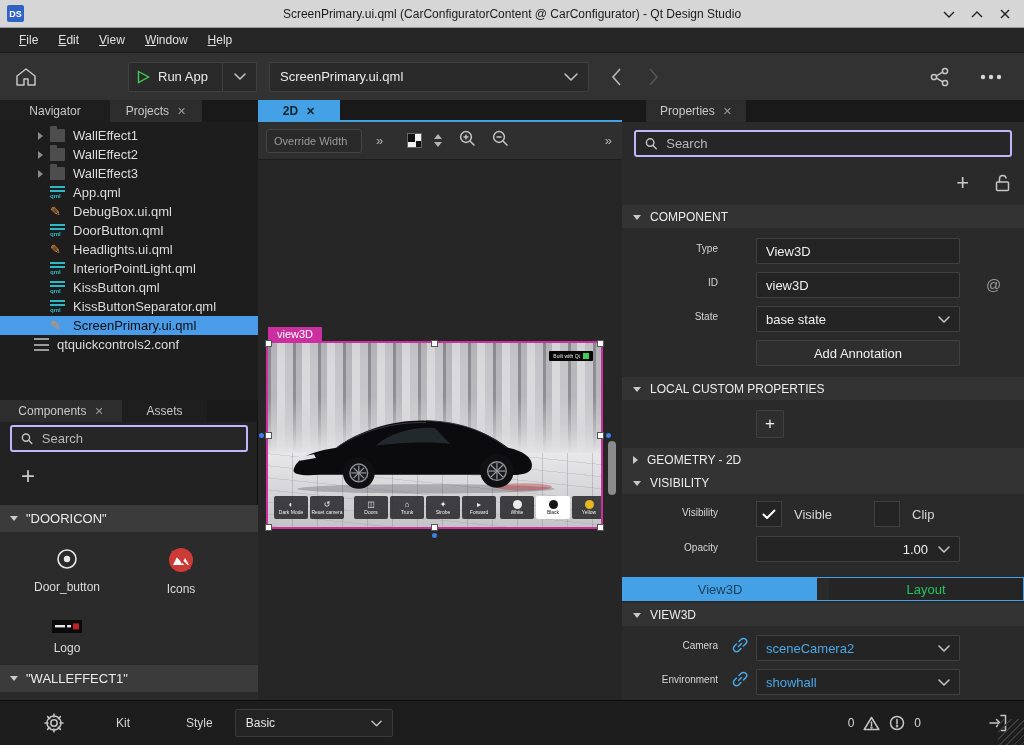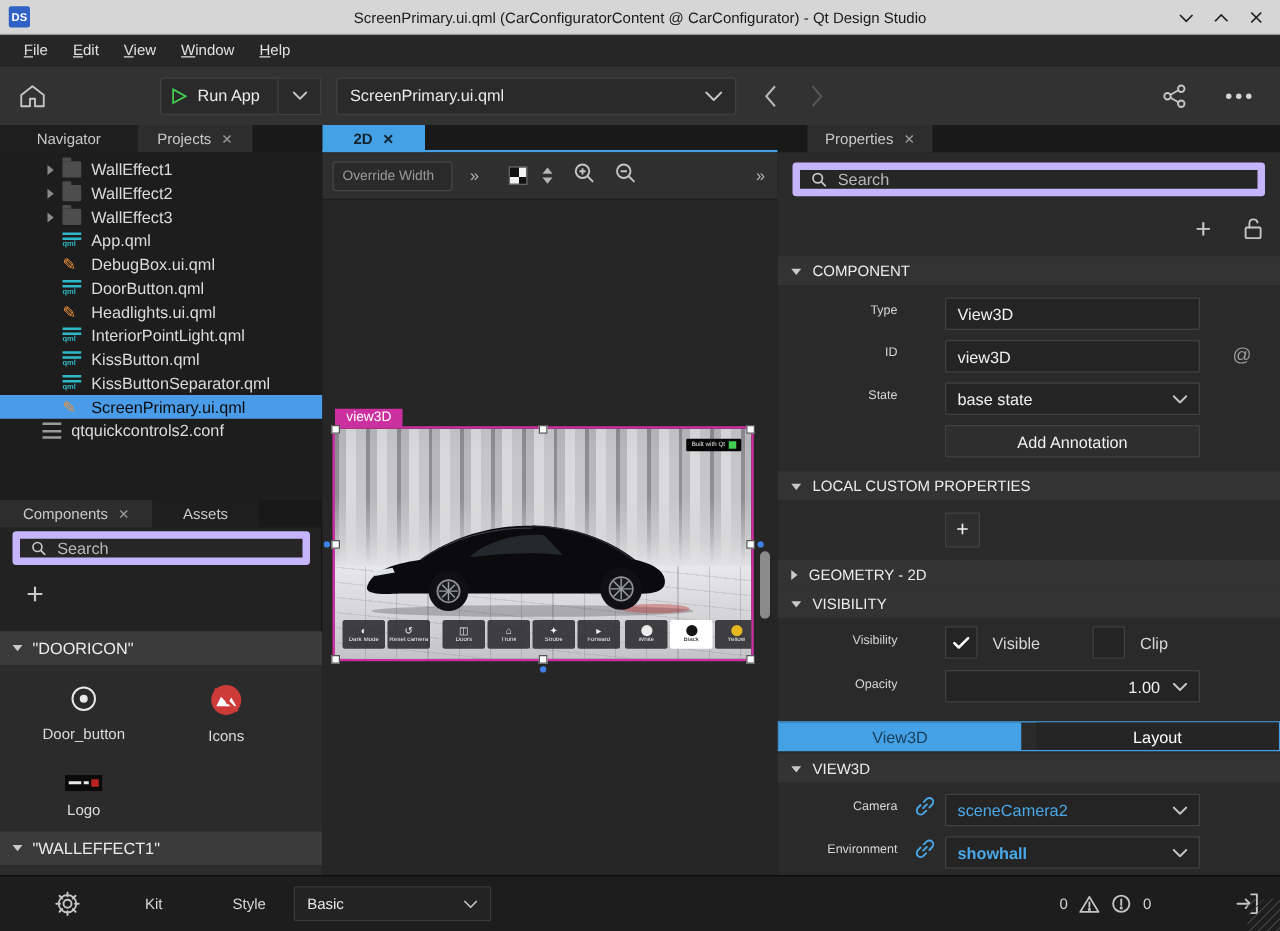--- a/index.html
+++ b/index.html
@@ -68,21 +68,21 @@
   .f-icon.qml i { height:2px; background:#2fb9c7; display:block; }
   .f-icon.qml b { color:#2fb9c7; font-size:6px; font-weight:bold; line-height:5px; font-style:normal; letter-spacing:0;}
   .f-icon.ui { color:#e8913c; font-size:13px; line-height:13px; }
   .f-icon.conf { display:flex; flex-direction:column; justify-content:space-between;}
   .f-icon.conf i { height:2px; background:#9a9a9a; display:block;}
 
   
   #lib-tabs { left:0; top:278px; width:258px; height:22px; background:#191919;}
   #tab-components { left:0; width:122px; background:#2d2d2d;}
   #tab-assets { left:122px; width:85px; background:#1e1e1e;}
-  .searchbox { background:#262626; border:6px solid #c4b5fd; border-radius:3px; height:27px;
+  .searchbox { background:#262626; border:2px solid #c4b5fd; border-radius:3px; height:27px;
     display:flex; align-items:center; padding:0 9px; gap:9px;}
   .searchbox input { background:transparent; border:none; outline:none; color:#e6e6e6; font-size:13px; width:100%;}
   .searchbox input::placeholder { color:#b9b9b9; }
   #lib-search { position:absolute; left:10px; top:303px; width:238px;}
   #lib-plus { position:absolute; left:14px; top:340px; font-size:24px; color:#c9c9c9; width:28px; height:28px; display:flex; align-items:center; justify-content:center;}
   .sec-header { position:absolute; left:0; width:258px; height:27px; background:#3b3b3b; display:flex;
     align-items:center; font-size:13px; color:#ececec; gap:8px; padding-left:10px;}
   .sec-arrow { width:0; height:0; border-top:5px solid #c9c9c9; border-left:4px solid transparent; border-right:4px solid transparent;}
   #lib-items { position:absolute; left:0; top:410px; width:258px; height:133px; background:#2b2b2b;}
   .lib-item { position:absolute; width:90px; display:flex; flex-direction:column; align-items:center; gap:8px; font-size:12px; color:#dcdcdc;}
@@ -149,21 +149,21 @@
   .p-field input { background:transparent; border:none; outline:none; color:#f0f0f0; font-size:13px; width:100%;}
   .p-combo { justify-content:space-between; }
   .chev-svg { flex:none; }
   .p-btn { position:absolute; left:134px; width:204px; height:26px; background:#2e2e2e; border:1px solid #404040;
     border-radius:1px; color:#f0f0f0; font-size:13px; display:flex; align-items:center; justify-content:center;}
   .checkbox { position:absolute; width:26px; height:26px; background:#242424; border:1px solid #404040; display:flex; align-items:center; justify-content:center;}
   .cb-label { position:absolute; font-size:13px; color:#d6d6d6;}
   #subtabs { position:absolute; left:0px; top:455px; width:402px; height:24px; border:1px solid #45a1e5; display:flex;}
   .subtab { flex:1; display:flex; align-items:center; justify-content:center; font-size:13px;}
   .subtab.active { background:#45a1e5; color:#17405c; }
-  .subtab.inactive { background:#252525; color:#ffffff;margin-left:12px; }
+  .subtab.inactive { background:#252525; color:#22c55e;margin-left:12px; }
   .link-ic { position:absolute; }
   .blue-val { color:#4aa8e8; }
 
   
   #statusbar { left:0; top:700px; width:1024px; height:45px; background:#1d1d1d; border-top:1px solid #0c0c0c;
     display:flex; align-items:center; font-size:12px;padding-left:28px;}
   #sb-kit-label { margin-left:52px; color:#d6d6d6;}
   #sb-style-label { margin-left:56px; color:#d6d6d6;}
   .sb-combo { width:158px; height:28px; background:#232323; border:1px solid #3a3a3a; border-radius:2px;
     display:flex; align-items:center; justify-content:space-between; padding:0 10px; margin-left:22px; font-size:12px; color:#e6e6e6;}
@@ -646,21 +646,21 @@
           <polyline points="1,1 6,6 11,1"></polyline>
         </svg>
     </div>
 
     <div class="p-label" style="top:552px;">Environment</div>
     <svg class="icon link-ic" style="left:110px; top:549px; stroke:#4aa8e8;" width="16" height="16" viewBox="0 0 16 16">
       <path d="M6.5,9.5 L9.5,6.5"></path>
         <path d="M7,4.5 L9,2.5 C10.4,1.1 12.5,1.1 13.7,2.3 C14.9,3.5 14.9,5.6 13.5,7 L11.5,9"></path>
         <path d="M9,11.5 L7,13.5 C5.6,14.9 3.5,14.9 2.3,13.7 C1.1,12.5 1.1,10.4 2.5,9 L4.5,7"></path>
     </svg>
-    <div class="p-field p-combo" style="top:547px;font-weight:bold;">
+    <div class="p-field p-combo" style="top:547px;">
       <span class="blue-val">showhall</span>
       <svg class="icon chev-svg" width="12" height="7" viewBox="0 0 12 7">
           <polyline points="1,1 6,6 11,1"></polyline>
         </svg>
     </div>
   </div>
 
   <div id="statusbar" class="abs">
     <svg class="icon" width="20" height="20" viewBox="0 0 20 20" style="margin-left:16px;">
       <circle cx="10" cy="10" r="3.2"></circle>

